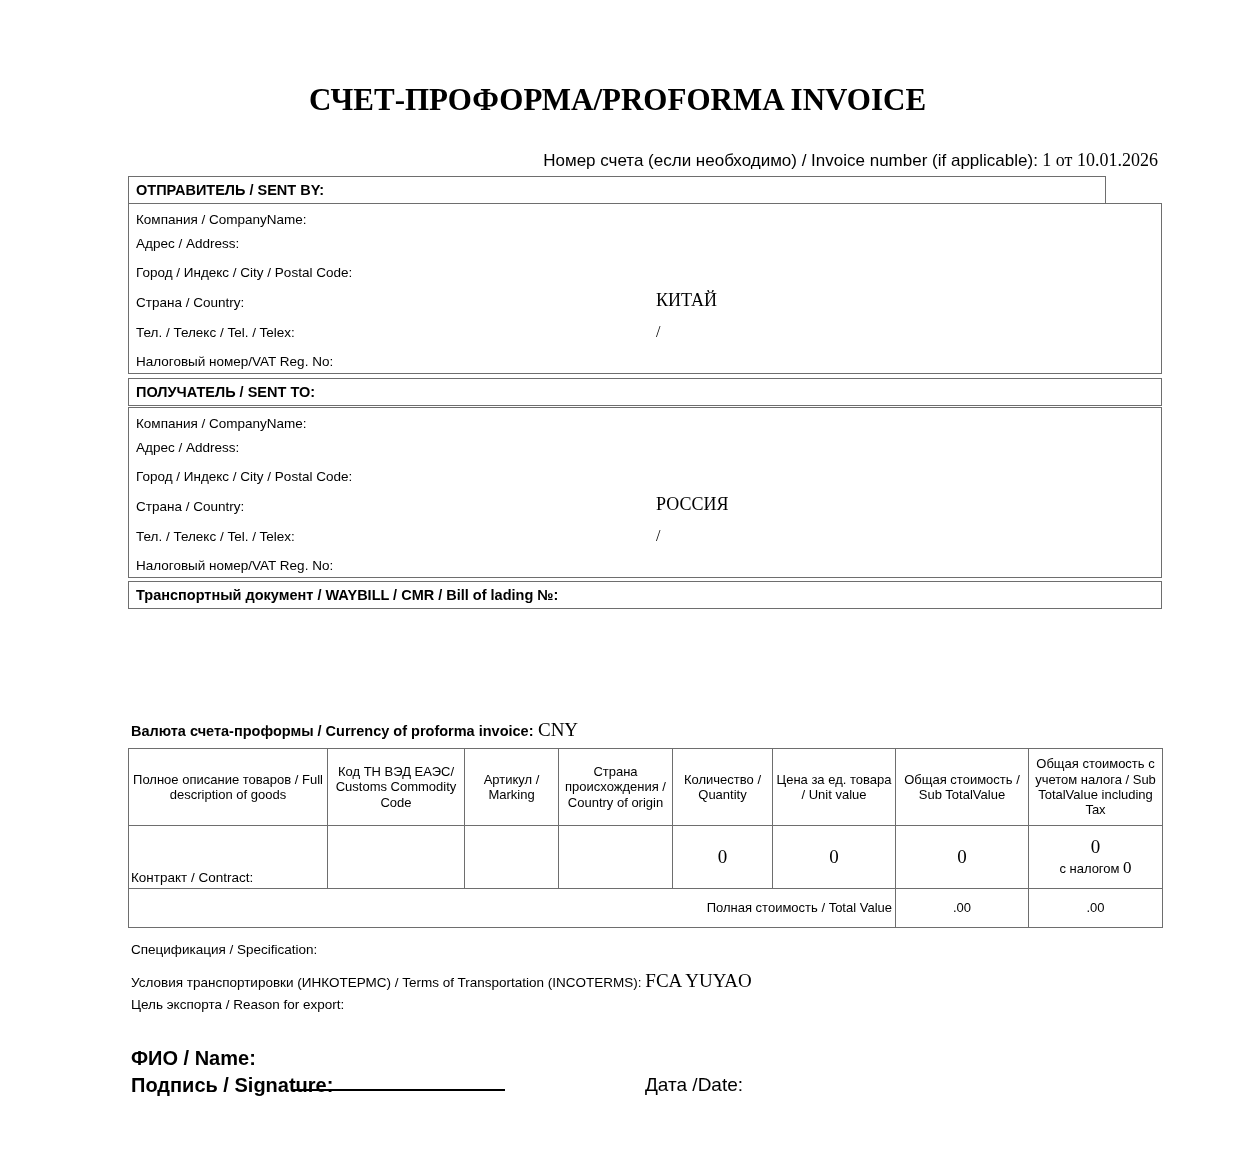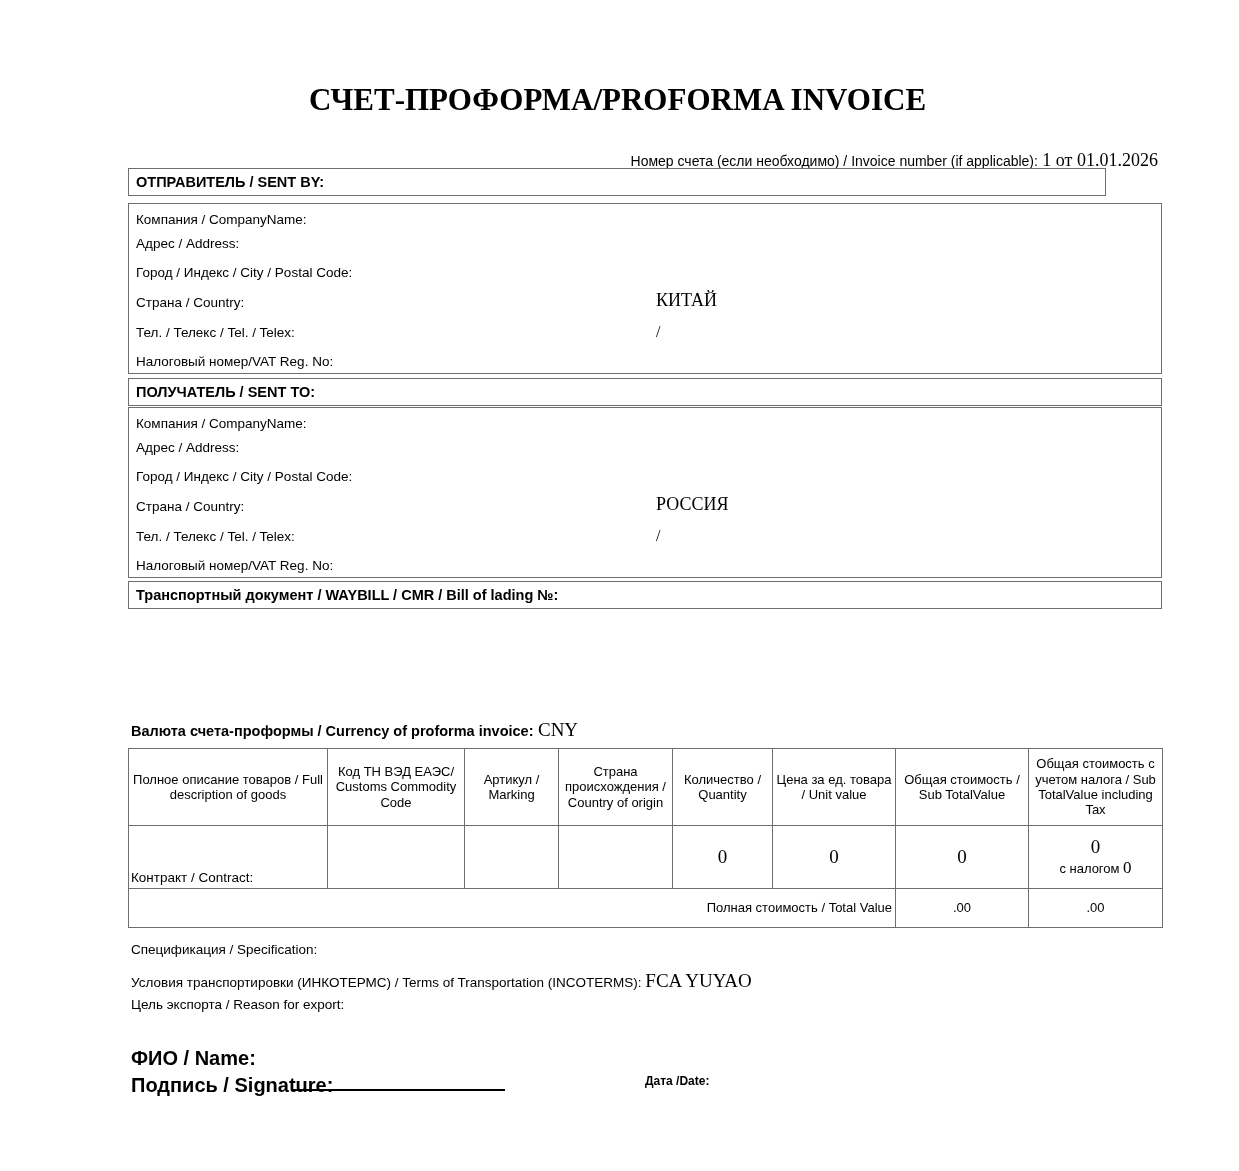--- a/index.html
+++ b/index.html
@@ -38,21 +38,21 @@
   .invoice-no-line {
     position: absolute;
     left: 0;
     top: 150px;
     width: 1158px;
     text-align: right;
     white-space: nowrap;
   }
   .invoice-no-label {
     font-family: "Liberation Sans", sans-serif;
-    font-size: 14px;
+    font-size: 17px;
   }
   .invoice-no-value {
     font-family: "Liberation Serif", serif;
     font-size: 18px;
   }
   
   .box {
     position: absolute;
     border: 1.6px solid #6e6e6e;
     box-sizing: border-box;
@@ -177,38 +177,38 @@
     top: 1089px;
     width: 212px;
     height: 0;
     border-bottom: 2.4px solid #000000;
   }
   .date-label {
     position: absolute;
     left: 645px;
     top: 1074px;
     font-family: "Liberation Sans", sans-serif;
-    font-weight: bold;
-    font-size: 12px;
+    font-weight: normal;
+    font-size: 19px;
     white-space: nowrap;
   }
 </style>
 </head>
 <body>
 
 <div class="page">
 
   <div class="doc-title">СЧЕТ-ПРОФОРМА/PROFORMA INVOICE</div>
 
   <div class="invoice-no-line">
     <span class="invoice-no-label">Номер счета (если необходимо) / Invoice number (if applicable):</span>
-    <span class="invoice-no-value">1 от 01.01.2026</span>
-  </div>
-
-  <div class="box" style="left:128px; top:168px; width:978px; height:28px;padding-left:44px;">
+    <span class="invoice-no-value">1 от 10.01.2026</span>
+  </div>
+
+  <div class="box" style="left:128px; top:176px; width:978px; height:28px;padding-left:44px;">
     <span class="band-title">ОТПРАВИТЕЛЬ / SENT BY:</span>
   </div>
 
   <div class="box" style="left:128px; top:203px; width:1034px; height:171px;">
     <div class="field-row" style="top:8px;">
       <span>Компания / CompanyName:</span>
       <span class="field-value"></span>
     </div>
     <div class="field-row" style="top:32px;">
       <span>Адрес / Address:</span>

